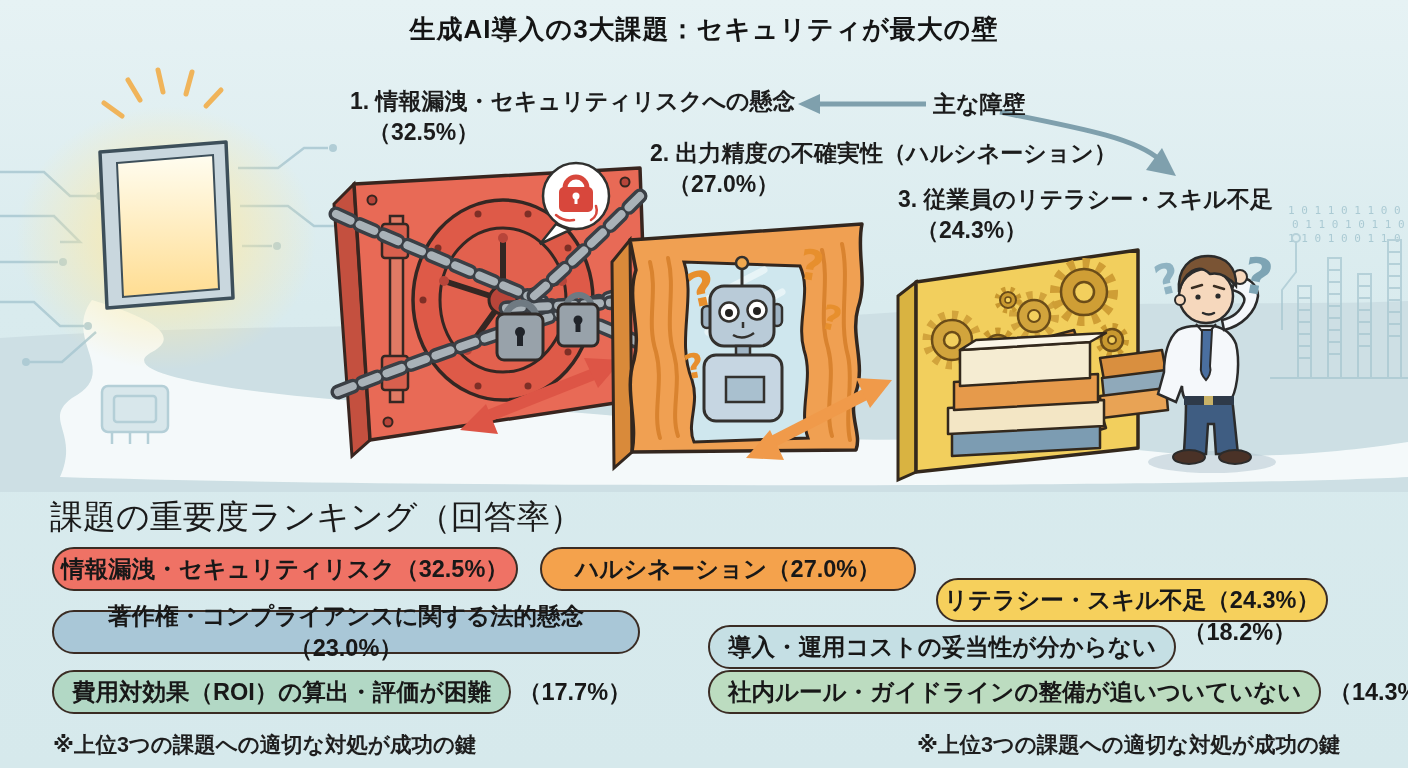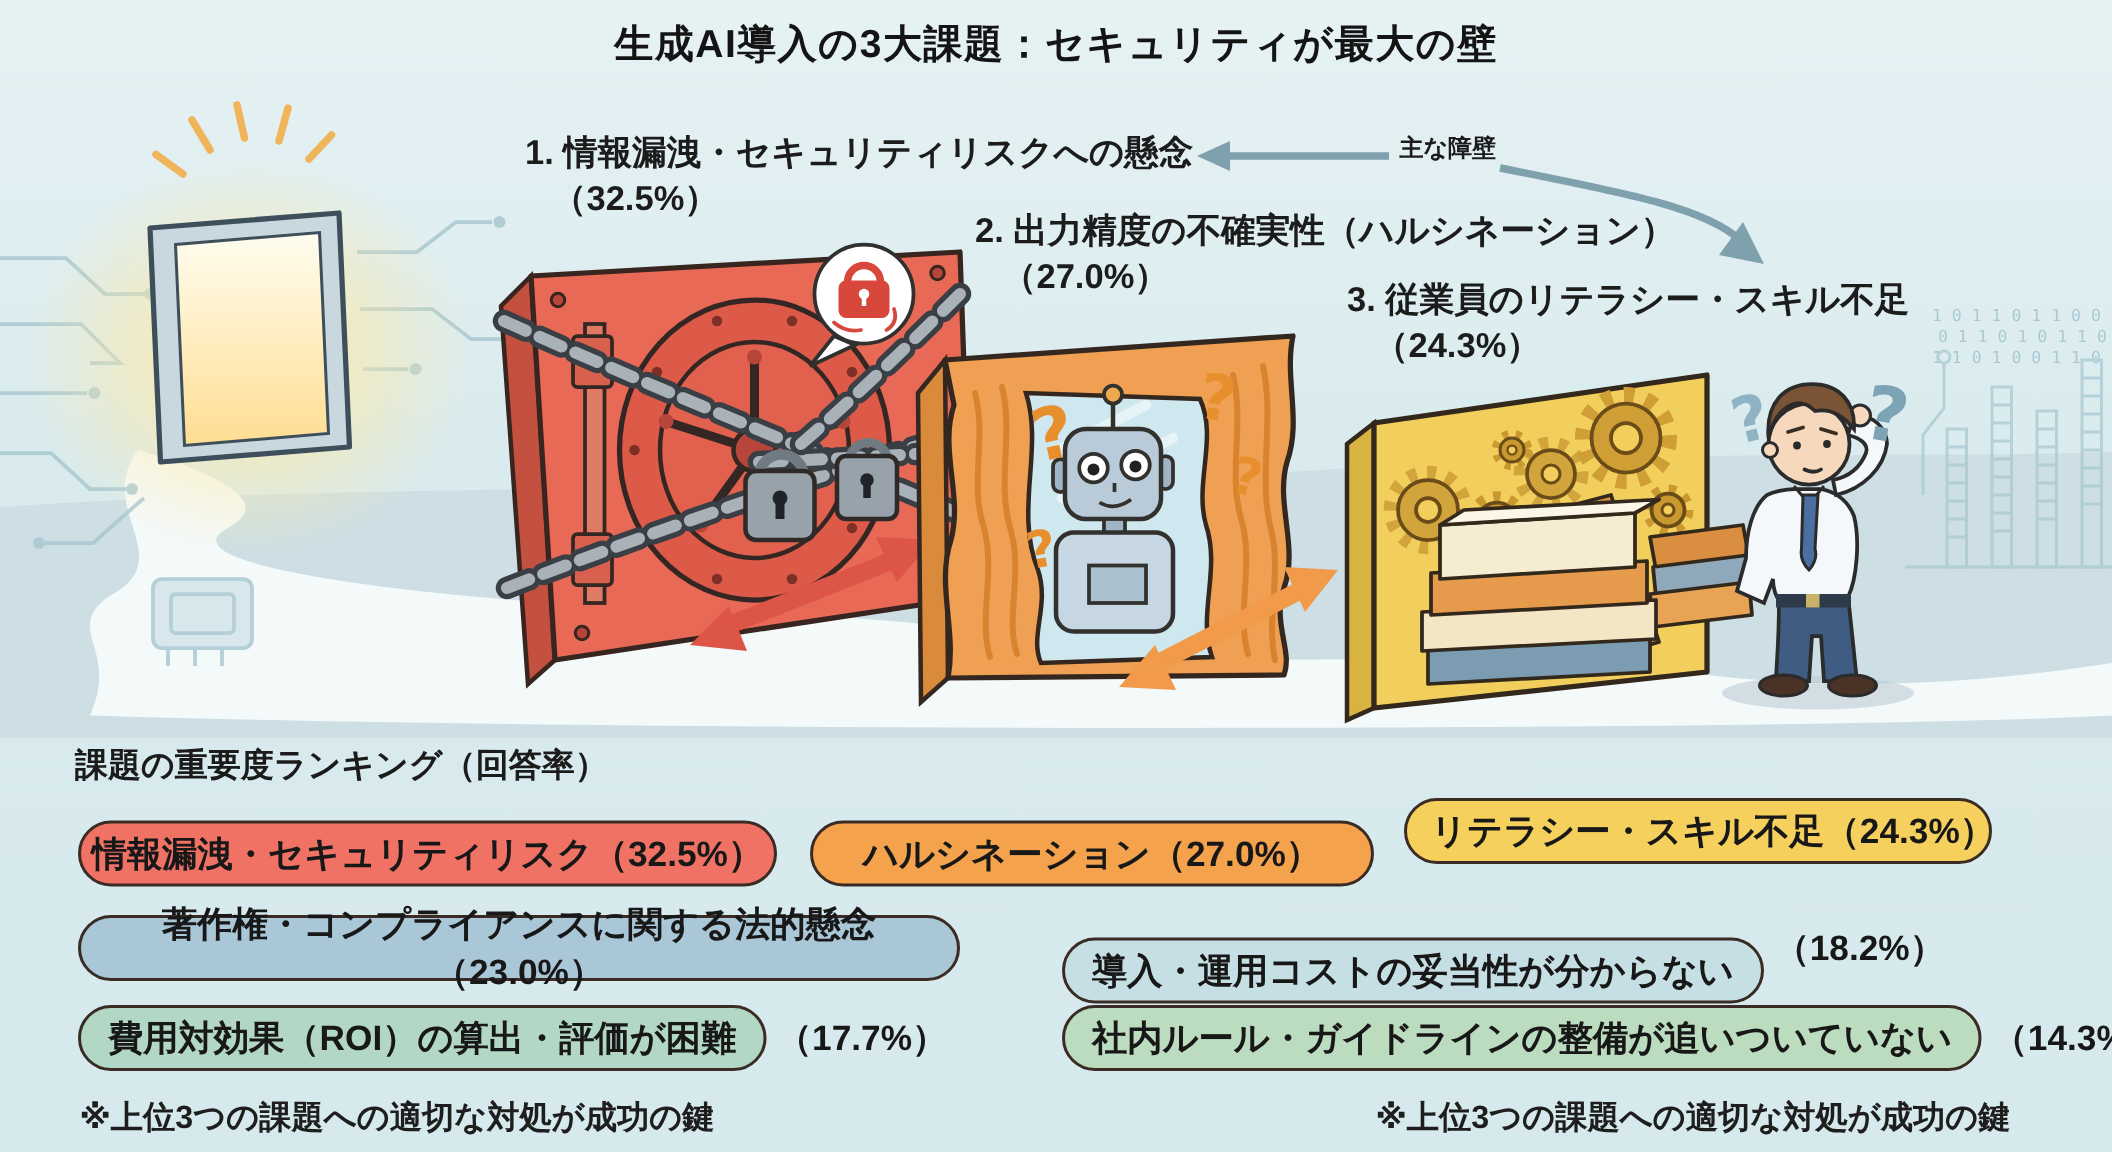--- a/index.html
+++ b/index.html
@@ -9,33 +9,33 @@
   .scene{position:absolute;left:0;top:0;width:1408px;height:492px;}
   .scene svg{position:absolute;left:0;top:0;}
   .page-title{position:absolute;left:0;top:12px;width:1408px;text-align:center;
               font-size:26px;font-weight:800;letter-spacing:1px;color:#141414;}
   .goal-label{position:absolute;left:53px;top:101px;font-size:29px;font-weight:800;}
   .barrier-label{position:absolute;font-size:23px;font-weight:800;line-height:31px;color:#1c1c1c;}
   .barrier-label .pct{display:block;padding-left:18px;}
   #b1{left:350px;top:86px;}
   #b2{left:650px;top:138px;}
   #b3{left:898px;top:184px;}
-  .pointer-label{position:absolute;left:933px;top:89px;font-size:16px;font-weight:800;}
+  .pointer-label{position:absolute;left:933px;top:89px;font-size:23px;font-weight:800;}
   
-  .rank-heading{position:absolute;left:50px;top:495px;font-size:22px;font-weight:700;}
+  .rank-heading{position:absolute;left:50px;top:495px;font-size:33px;font-weight:400;}
   .pill{position:absolute;height:44px;display:flex;align-items:center;justify-content:center;
         font-size:23.5px;font-weight:700;color:#181818;white-space:nowrap;}
   .pill.full{border:2.5px solid #3a2c24;border-radius:24px;padding:0 16px;box-sizing:border-box;}
   .pill.split{padding:0;}
   .pill .hl{display:flex;align-items:center;height:44px;border:2.5px solid #3a2c24;
             border-radius:24px;padding:0 18px;box-sizing:border-box;}
   .pill .pct-out{margin-left:7px;}
   #p1{left:52px;top:547px;width:466px;}
   #p2{left:540px;top:547px;width:376px;text-align:center;}
-  #p3{left:936px;top:532px;width:392px;justify-content:space-between;}
+  #p3{left:936px;top:578px;width:392px;}
   #p4{left:52px;top:610px;width:588px;}
   #p5{left:708px;top:610px;}
   #p6{left:52px;top:670px;}
   #p7{left:708px;top:670px;}
   .footnote{position:absolute;top:730px;font-size:21.5px;font-weight:700;color:#1e1e1e;}
   #fnL{left:53px;} #fnR{left:917px;}
 </style>
 </head>
 <body>
 

